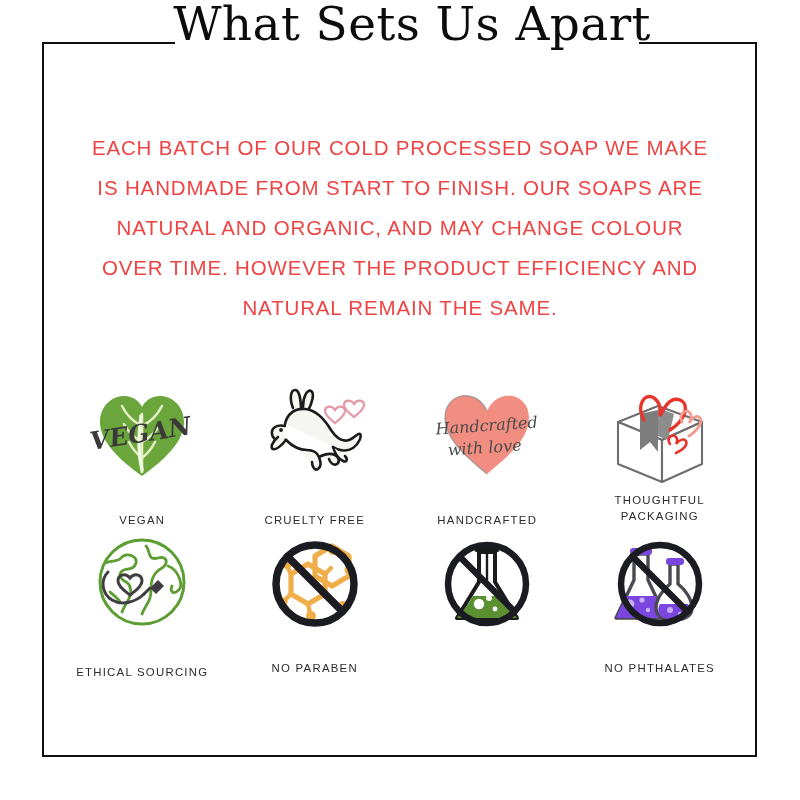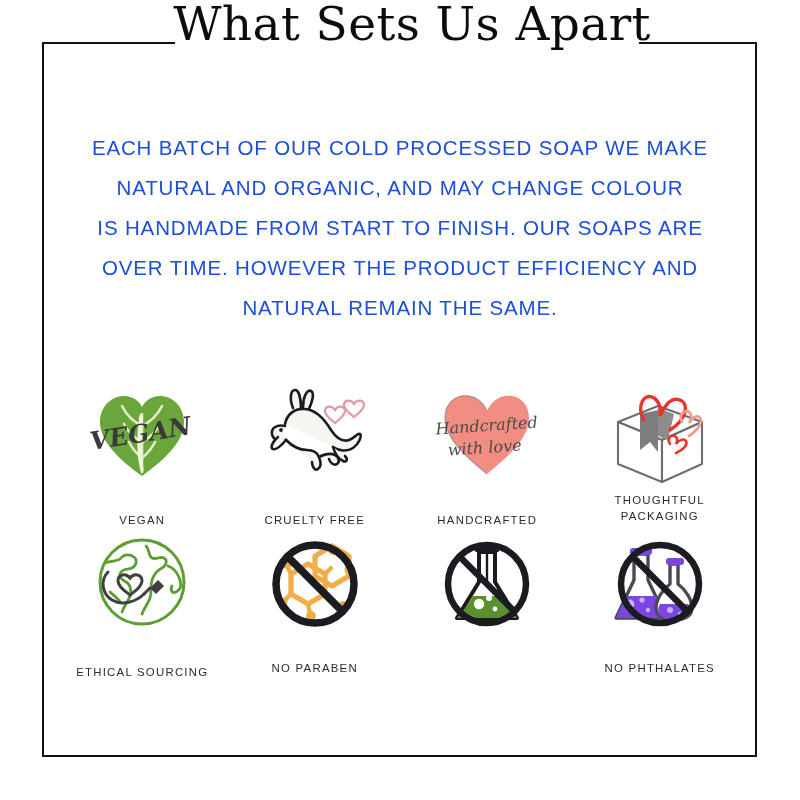--- a/index.html
+++ b/index.html
@@ -54,21 +54,21 @@
   
   #intro-paragraph {
     position: absolute;
     left: 62px;
     top: 128px;
     width: 676px;
     text-align: center;
     font-size: 20.5px;
     line-height: 40px;
     letter-spacing: 0.85px;
-    color: #1d4ed8;
+    color: #ef4444;
     font-weight: 300;
   }
   #intro-paragraph .intro-line { display: block; }
 
   
   #feature-grid {
     position: absolute;
     left: 56px;
     top: 378px;
     width: 690px;
@@ -116,22 +116,22 @@
   <div class="frame-line" id="frame-top-right"></div>
   <div class="frame-line" id="frame-left"></div>
   <div class="frame-line" id="frame-right"></div>
   <div class="frame-line" id="frame-bottom"></div>
 </div>
 
 <div id="page-title">What Sets Us Apart</div>
 
 <div id="intro-paragraph">
   <span class="intro-line">EACH BATCH OF OUR COLD PROCESSED SOAP WE MAKE</span>
+  <span class="intro-line">IS HANDMADE FROM START TO FINISH. OUR SOAPS ARE</span>
   <span class="intro-line">NATURAL AND ORGANIC, AND MAY CHANGE COLOUR</span>
-  <span class="intro-line">IS HANDMADE FROM START TO FINISH. OUR SOAPS ARE</span>
   <span class="intro-line">OVER TIME. HOWEVER THE PRODUCT EFFICIENCY AND</span>
   <span class="intro-line">NATURAL REMAIN THE SAME.</span>
 </div>
 
 <div id="feature-grid">
 
   <div class="feature-cell row1">
     <div class="feature-icon">
       <svg width="104" height="104" viewBox="0 0 104 104">
         <path d="M52 96 C30 80 10 62 10 42 C10 26 22 16 34 16 C43 16 49 21 52 27 C55 21 61 16 70 16 C82 16 94 26 94 42 C94 62 74 80 52 96 Z" fill="#6aa63b"></path>

